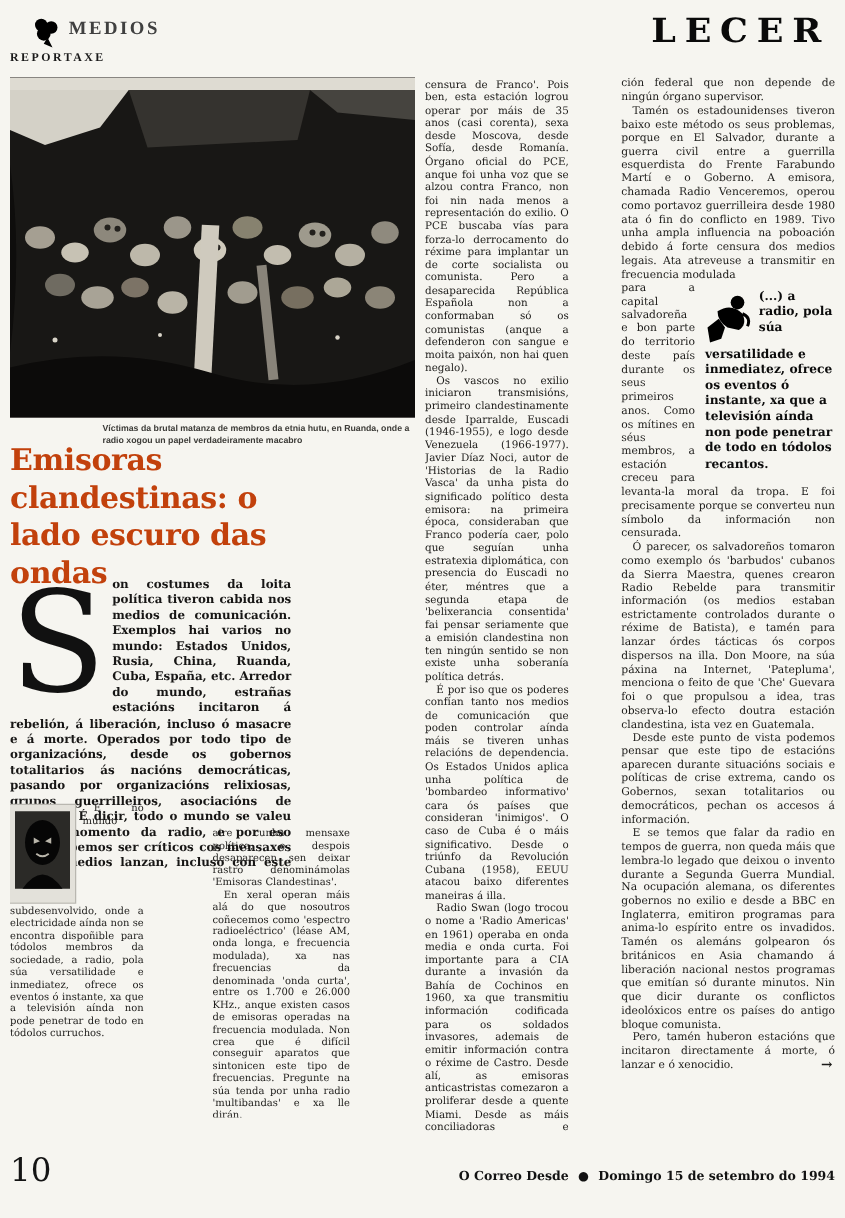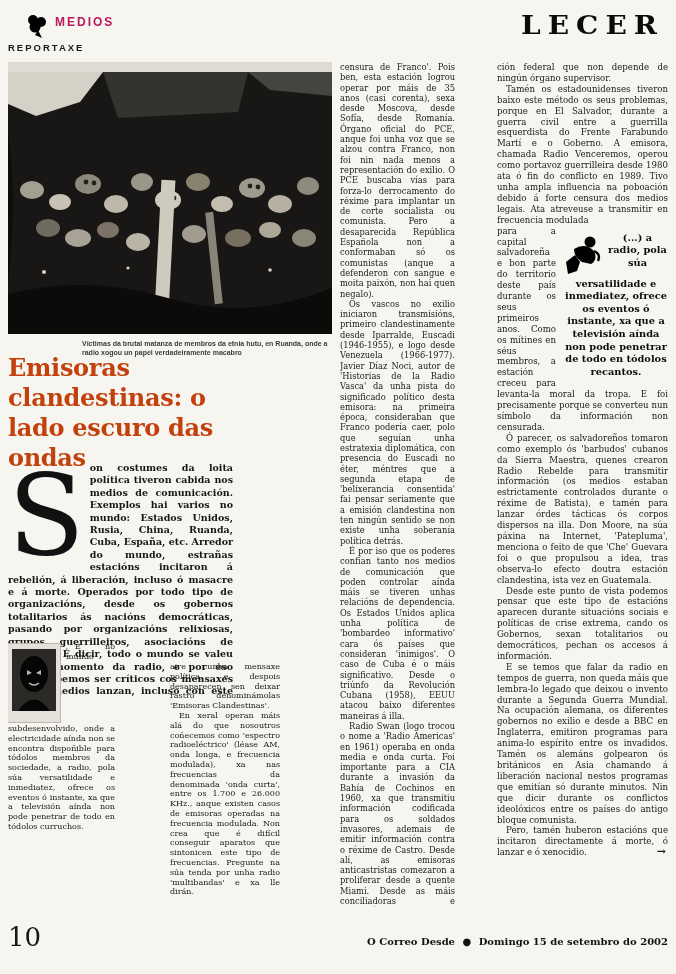--- a/index.html
+++ b/index.html
@@ -6,30 +6,30 @@
   body{
     width:676px;height:974px;position:relative;
     background:#f6f5f0;color:#171615;
     font-family:"DejaVu Serif", serif;
     overflow:hidden;
   }
   .abs{position:absolute;}
 
   
   .section-label{
-    left:55px;top:15px;font-family:Liberation Sans, sans-serif;
-    font-weight:bold;font-size:12px;letter-spacing:2px;color:#be185d;
+    left:55px;top:15px;font-family:Liberation Serif, serif;
+    font-weight:bold;font-size:15px;letter-spacing:2px;color:#404040;
   }
   .masthead{
     right:12px;top:8px;font-family:"DejaVu Serif",serif;
     font-weight:bold;font-size:28px;letter-spacing:7px;color:#0a0a0a;
     transform:scaleY(.95);
   }
   .kicker{
-    left:8px;top:42px;font-family:Liberation Sans, sans-serif;
+    left:8px;top:42px;font-family:Liberation Serif, serif;
     font-weight:bold;font-size:9.5px;letter-spacing:2px;color:#1a1a1a;
   }
 
   
   .photo{left:8px;top:62px;width:324px;height:272px;background:#181715;}
   .caption{
     left:82px;top:340px;width:250px;
     font-family:"Liberation Sans",sans-serif;font-weight:600;
     font-size:7px;line-height:8.6px;color:#3d3c38;
   }
@@ -58,21 +58,21 @@
   .col3{left:340px;top:62px;width:115px;height:845px;font-size:8.3px;line-height:10.3px;}
   .col4{left:497px;top:62px;width:171px;height:862px;font-size:8.6px;line-height:10.9px;}
 
   .portrait{
     float:left;width:52px;height:78px;margin:2px 6px 2px 0;
     background:#e3e1da;box-shadow:0 0 0 1px #b9b7b0;
   }
 
   .pullquote{
     float:right;width:104px;margin:6px 0 8px 8px;
-    font-weight:bold;font-size:9.8px;line-height:12.6px;text-align:center;
+    font-weight:bold;font-size:9.8px;line-height:12.6px;text-align:left;
     color:#0c0c0c;
   }
   .pq-icon{float:left;width:38px;height:42px;margin:2px 5px 2px 0;}
 
   .cont-arrow{position:absolute;right:2px;bottom:0;font-weight:bold;font-size:11px;}
   .lastp{position:relative;}
 
   
   .page-number{left:8px;top:922px;font-size:26px;color:#141414;}
   .footer{
@@ -202,14 +202,14 @@
   <p class="lastp">
     <span>Pero, tamén huberon estacións que incitaron directamente á morte, ó lanzar e ó xenocidio.</span>
     <span class="cont-arrow">→</span>
   </p>
 </div>
 
 <div class="abs page-number">10</div>
 <div class="abs footer">
   <span>O Correo Desde</span>
   <span>●</span>
-  <span>Domingo 15 de setembro do 2002</span>
+  <span>Domingo 15 de setembro do 1994</span>
 </div>
 
 </body></html>

